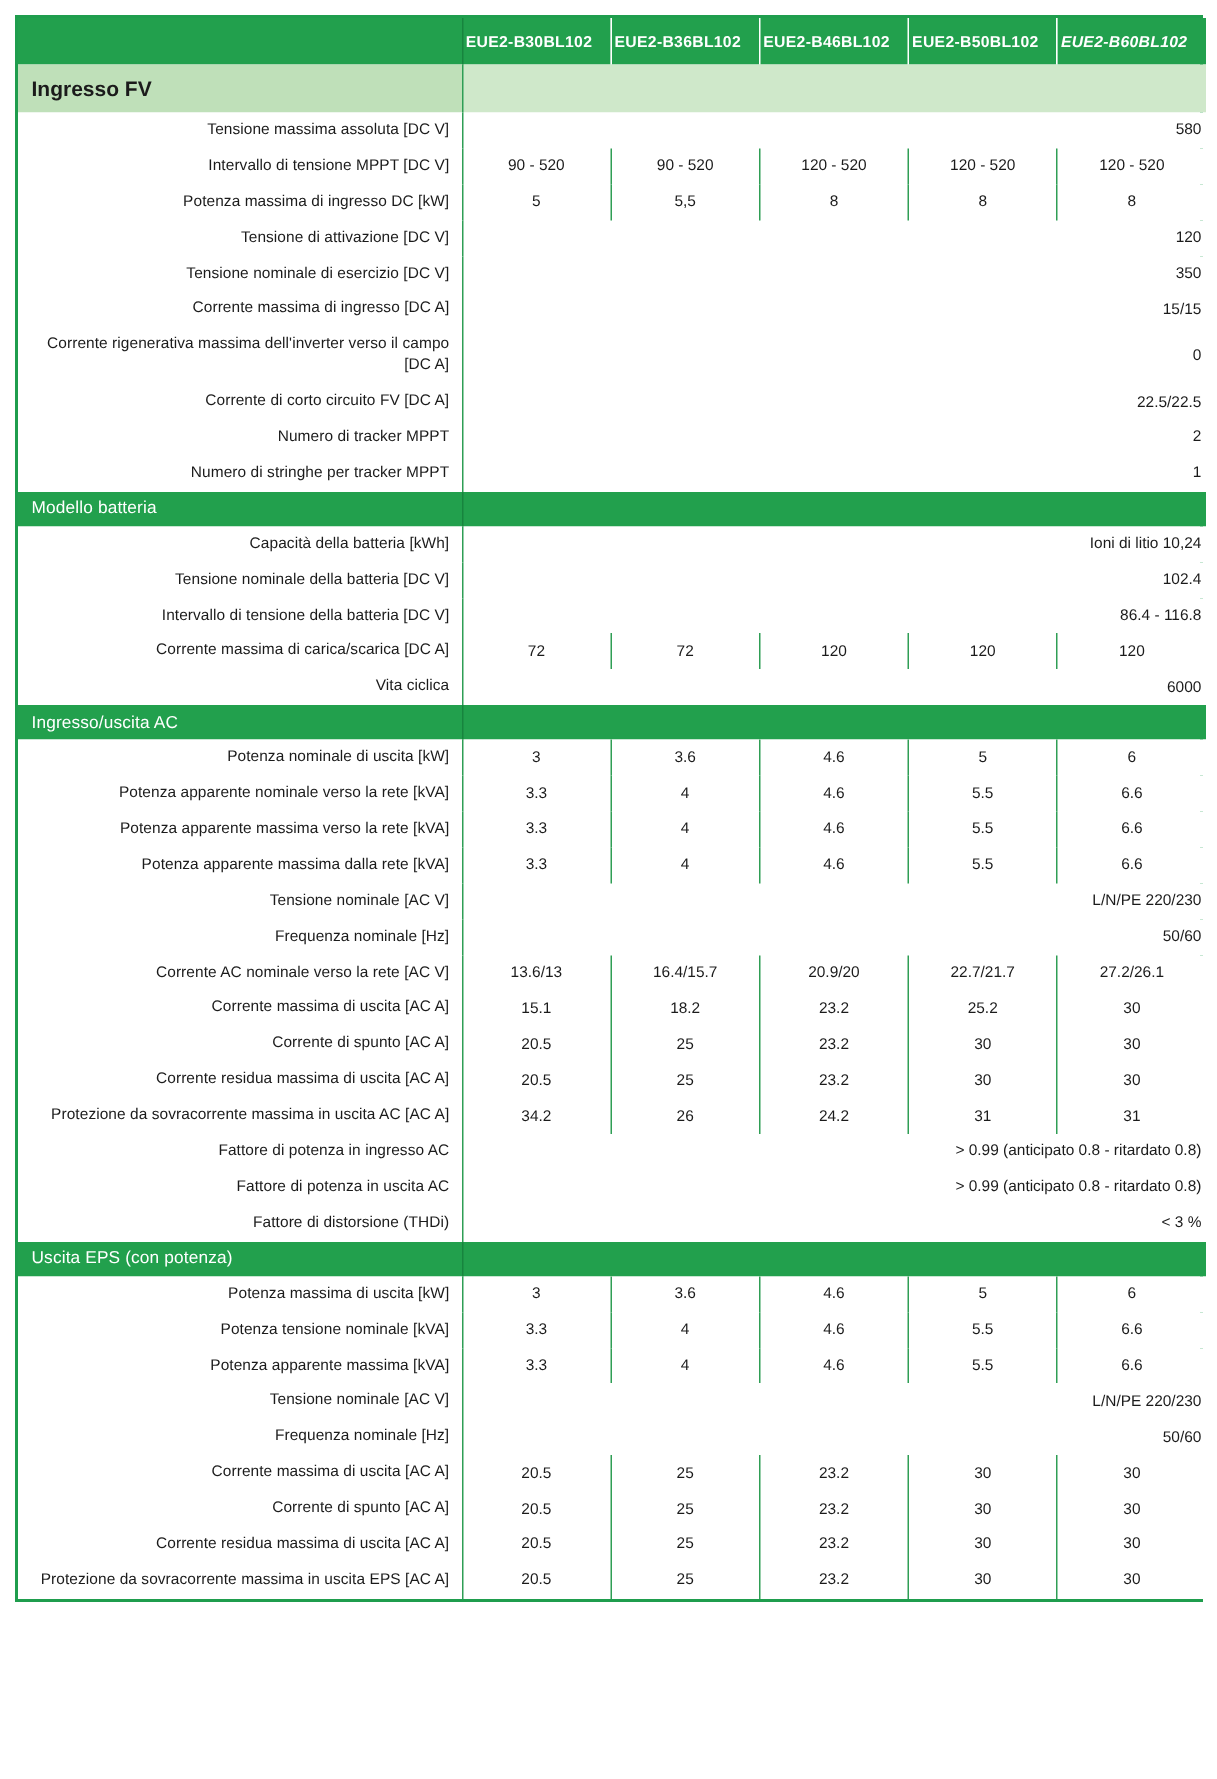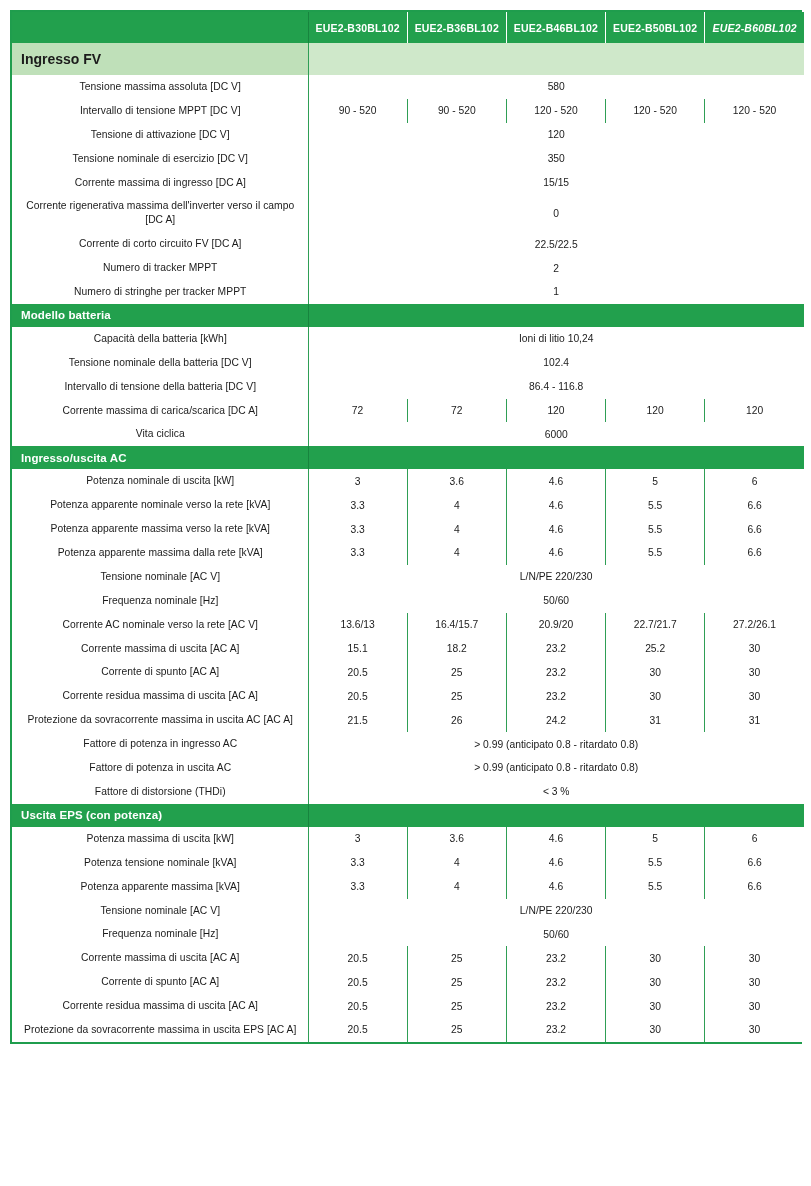--- a/index.html
+++ b/index.html
@@ -38,36 +38,36 @@
 
   
   thead th {
     background: #22a04d;
     color: #ffffff;
     font-size: 10.5px;
     font-weight: bold;
     letter-spacing: 0.2px;
     height: 31px;
     padding: 0 2px;
-    text-align: center;
+    text-align: left;
     vertical-align: middle;
     border-right: 1px solid #ffffff;
     white-space: nowrap;
   }
   thead th:last-child { border-right: none; font-style: italic; }
   thead th.head-blank {
     background: #22a04d;
     border-right: 1px solid #17843e;
   }
 
   
   tr.section-dark td {
     background: #22a04d;
     color: #ffffff;
-    font-weight: bold;
+    font-weight: normal;
     font-size: 11.5px;
     height: 23px;
     padding: 0 0 0 9px;
     vertical-align: middle;
     letter-spacing: 0.1px;
   }
   tr.section-dark td.section-fill {
     border-left: 1px solid #17843e;
     padding: 0;
   }
@@ -88,38 +88,39 @@
   }
 
   
   tbody td {
     font-size: 10.3px;
     vertical-align: middle;
     background: #ffffff;
   }
   td.rlabel {
     padding: 5px 8px 5px 9px;
-    text-align: center;
+    text-align: right;
     line-height: 1.35;
     border-right: 1px solid #2e9e55;
     letter-spacing: 0.05px;
   }
   td.rval {
     text-align: center;
     padding: 5px 3px;
     white-space: nowrap;
   }
   td.rval.sep {
     border-left: 1px solid #2f9e55;
   }
   td.rval.nosep {
     border-left: none;
   }
   td.rval.span {
     border-left: none;
+    text-align: right;
   }
 </style>
 </head>
 <body>
 
 <div class="spec-table">
   <table>
     <colgroup>
       <col class="label-col">
       <col class="data-col">
@@ -149,20 +150,28 @@
         </tr>
         <tr>
           <td class="rlabel">Intervallo di tensione MPPT [DC V]</td>
           <td class="rval nosep">90 - 520</td>
           <td class="rval sep">90 - 520</td>
           <td class="rval sep">120 - 520</td>
           <td class="rval sep">120 - 520</td>
           <td class="rval sep">120 - 520</td>
         </tr>
         <tr>
+          <td class="rlabel">Potenza massima di ingresso DC [kW]</td>
+          <td class="rval nosep">5</td>
+          <td class="rval sep">5,5</td>
+          <td class="rval sep">8</td>
+          <td class="rval sep">8</td>
+          <td class="rval sep">8</td>
+        </tr>
+        <tr>
           <td class="rlabel">Tensione di attivazione [DC V]</td>
           <td class="rval span" colspan="5">120</td>
         </tr>
         <tr>
           <td class="rlabel">Tensione nominale di esercizio [DC V]</td>
           <td class="rval span" colspan="5">350</td>
         </tr>
         <tr>
           <td class="rlabel">Corrente massima di ingresso [DC A]</td>
           <td class="rval span" colspan="5">15/15</td>
@@ -282,21 +291,21 @@
         <tr>
           <td class="rlabel">Corrente residua massima di uscita [AC A]</td>
           <td class="rval nosep">20.5</td>
           <td class="rval sep">25</td>
           <td class="rval sep">23.2</td>
           <td class="rval sep">30</td>
           <td class="rval sep">30</td>
         </tr>
         <tr>
           <td class="rlabel">Protezione da sovracorrente massima in uscita AC [AC A]</td>
-          <td class="rval nosep">21.5</td>
+          <td class="rval nosep">34.2</td>
           <td class="rval sep">26</td>
           <td class="rval sep">24.2</td>
           <td class="rval sep">31</td>
           <td class="rval sep">31</td>
         </tr>
         <tr>
           <td class="rlabel">Fattore di potenza in ingresso AC</td>
           <td class="rval span" colspan="5">&gt; 0.99 (anticipato 0.8 - ritardato 0.8)</td>
         </tr>
         <tr>

